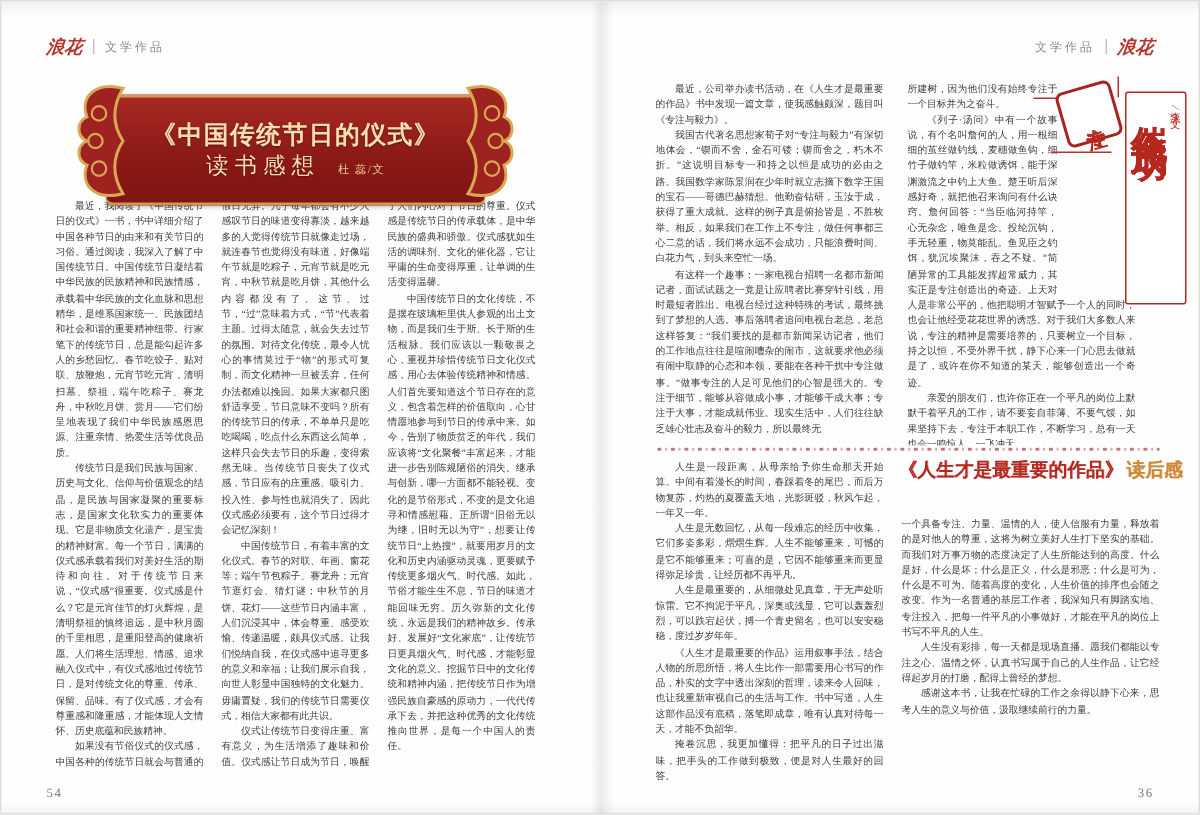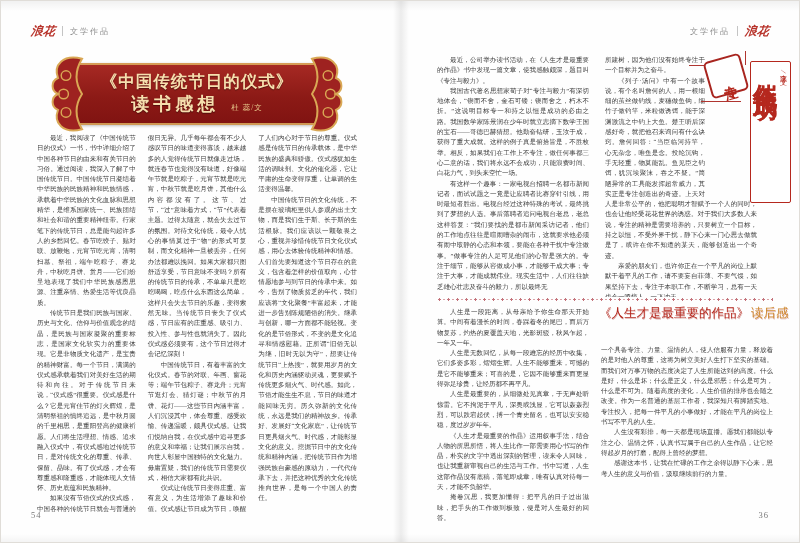--- a/index.html
+++ b/index.html
@@ -11,27 +11,27 @@
   .page-edge-bottom{position:absolute;left:0;bottom:0;width:800px;height:8px;background:linear-gradient(0deg,rgba(0,0,0,0.04),rgba(0,0,0,0));}
 
   
   .hdr{position:absolute;top:24px;font-size:8px;color:#8a8a8a;letter-spacing:2px;display:flex;align-items:center;gap:7px;}
   .hdr-left{left:30px;}
   .hdr-right{right:30px;}
   .logo{font-style:italic;font-weight:bold;font-size:12px;color:#b8342c;letter-spacing:0;transform:skewX(-6deg);line-height:1;}
   .hdr .bar{width:1px;height:10px;background:#c4c4c4;}
 
   
-  .banner{position:absolute;left:70px;top:62px;width:252px;height:62px;border-radius:4px;
+  .banner{position:absolute;left:70px;top:62px;width:252px;height:74px;border-radius:4px;
           background:linear-gradient(180deg,#a82a24 0%,#8c1a16 55%,#801311 100%);
           box-shadow:inset 0 2px 0 rgba(222,176,95,.85), inset 0 -2px 0 rgba(222,176,95,.85), 0 1px 3px rgba(0,0,0,.25);
           display:flex;flex-direction:column;justify-content:center;align-items:center;z-index:3;}
   .banner .t1{font-size:16.5px;font-weight:bold;color:#f6dfae;letter-spacing:1px;text-shadow:0 1px 1px rgba(0,0,0,.4);line-height:1.25;}
   .banner .t2row{display:flex;align-items:baseline;gap:12px;}
-  .banner .t2{font-size:18px;font-weight:bold;color:#f6dfae;letter-spacing:4px;text-shadow:0 1px 1px rgba(0,0,0,.4);}
+  .banner .t2{font-size:15px;font-weight:normal;color:#f6dfae;letter-spacing:4px;text-shadow:0 1px 1px rgba(0,0,0,.4);}
   .banner .by{font-size:7.5px;color:#e8c98c;letter-spacing:1px;text-align:right;}
   .orn{position:absolute;top:-9px;width:46px;height:80px;z-index:4;}
   .orn.left{left:-24px;}
   .orn.right{right:-24px;transform:scaleX(-1);}
 
   
   .bodytext{font-size:6.5px;line-height:10.3px;color:#3b3b3b;text-align:justify;word-break:break-all;overflow:hidden;}
   .bodytext p{margin:0;text-indent:2em;}
   .bodytext p.noindent{text-indent:0;}
 
@@ -59,28 +59,28 @@
   .chg-by{writing-mode:vertical-rl;font-size:7px;color:#b5281e;letter-spacing:1px;align-self:flex-start;margin-top:4px;}
 
   
   .sep{position:absolute;left:436px;top:295px;width:336px;height:7px;
        background:
          radial-gradient(circle 1.3px at 2.5px 3.5px,#c4737b 95%,rgba(0,0,0,0)) 0 0/9px 7px repeat-x,
          radial-gradient(circle .8px at 7px 3.5px,#dba3a8 95%,rgba(0,0,0,0)) 0 0/9px 7px repeat-x;}
 
   
   .r2head{position:absolute;left:598px;top:305px;width:176px;text-align:center;}
-  .r2title{font-size:12.5px;font-weight:normal;color:#b5281e;letter-spacing:0px;line-height:1.2;
+  .r2title{font-size:12.5px;font-weight:bold;color:#b5281e;letter-spacing:0px;line-height:1.2;
            text-shadow:.5px .5px 0 rgba(160,30,20,.35);white-space:nowrap;}
   .r2title .suffix{color:#cf8a2e;margin-left:2px;}
   .r2by{font-size:7.5px;color:#444;letter-spacing:3px;margin-top:5px;}
   .r2c1{position:absolute;left:436px;top:306px;width:152px;height:218px;}
   .r2c2{position:absolute;left:600px;top:344px;width:172px;height:180px;}
 
-  .pagenum{position:absolute;bottom:22px;font-size:8.5px;color:#777;letter-spacing:1px;}
+  .pagenum{position:absolute;bottom:9px;font-size:8.5px;color:#777;letter-spacing:1px;}
   .pn-left{left:30px;}
   .pn-right{right:30px;}
 </style>
 </head>
 <body>
 
 <div class="spread">
   <div class="page-edge-top"></div>
   <div class="page-edge-bottom"></div>
   <div class="fold"></div>

